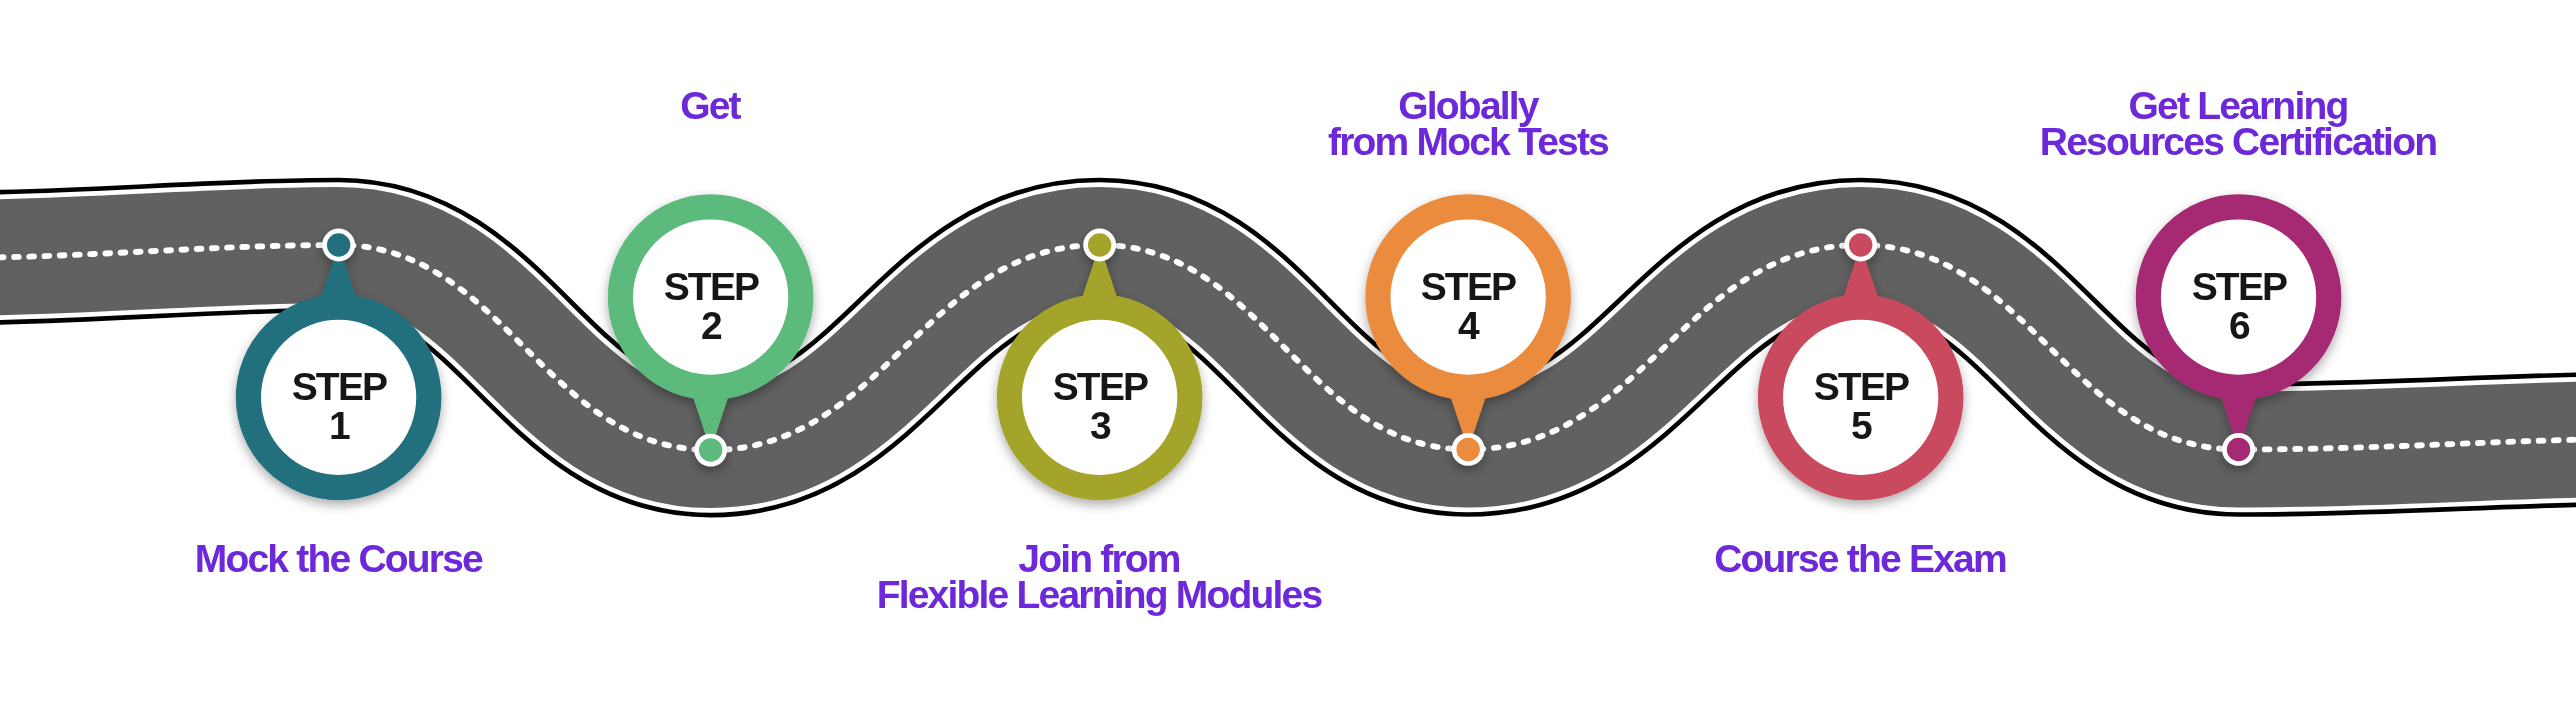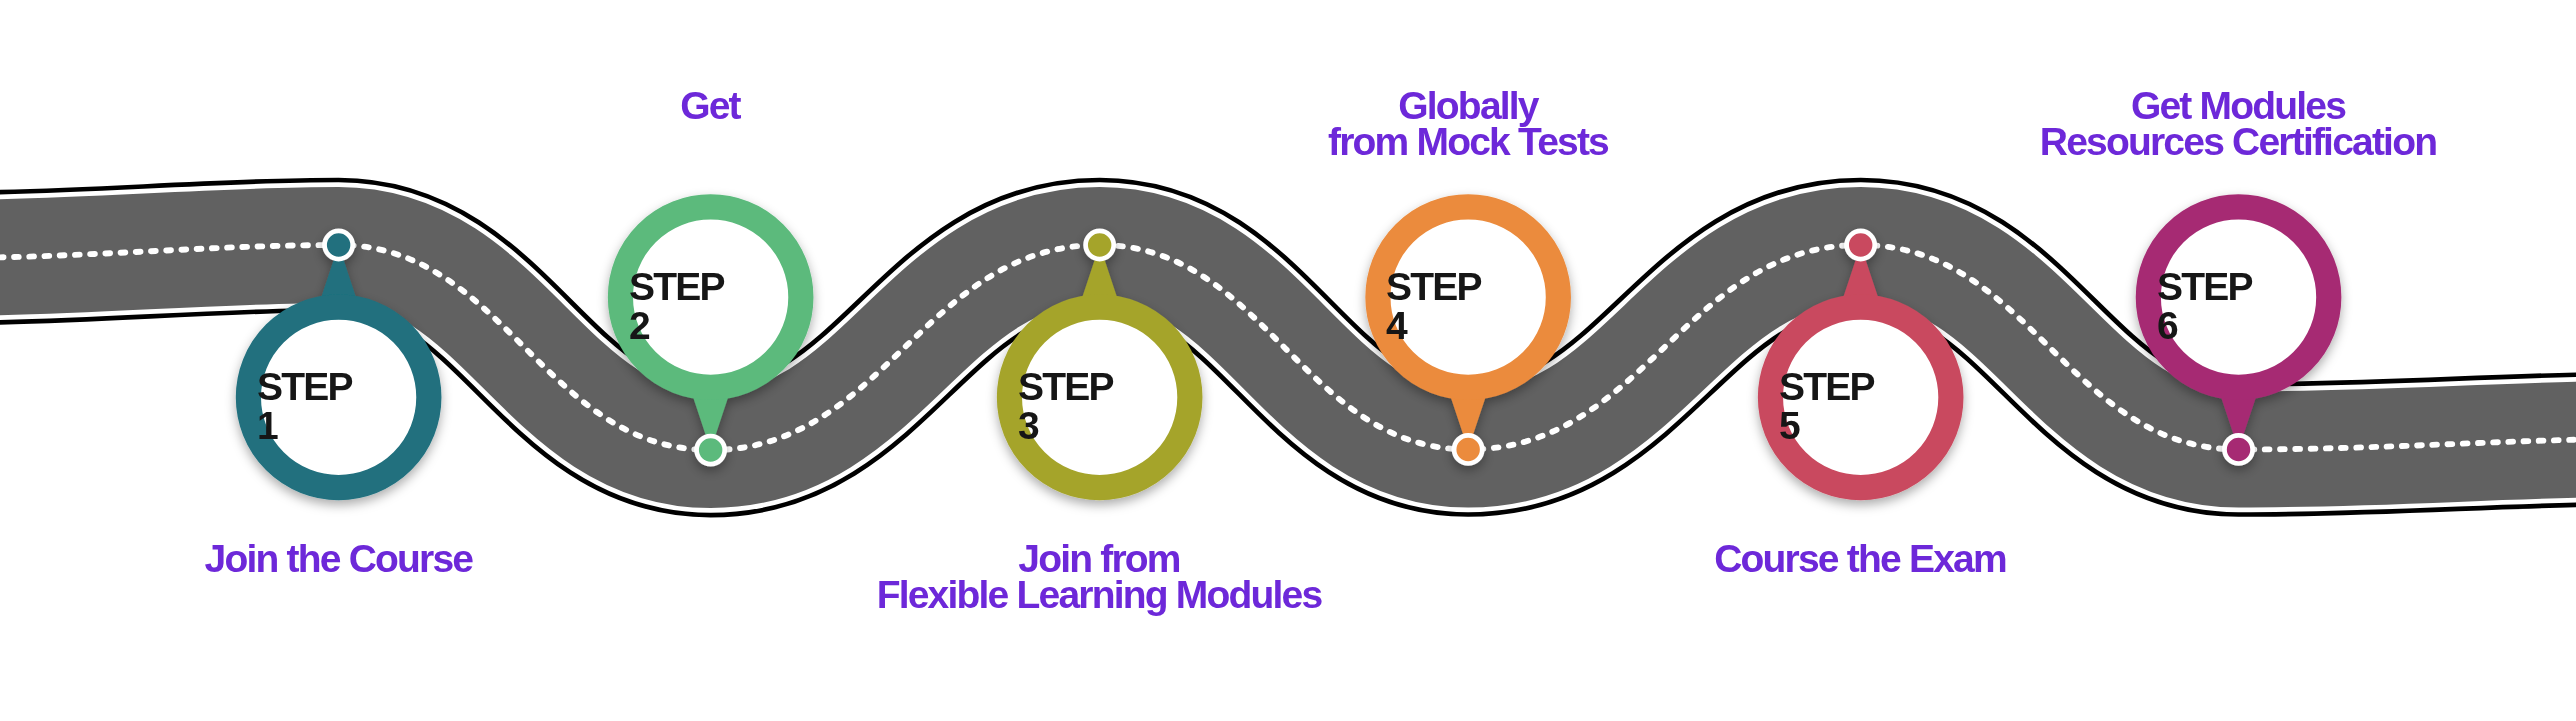--- a/index.html
+++ b/index.html
@@ -5,21 +5,21 @@
   html,body{margin:0;padding:0;background:#ffffff;}
   .canvas{
     position:relative;
     width:2576px;height:722px;
     background:#ffffff;
     overflow:hidden;
     font-family:"Liberation Sans", sans-serif;
   }
   .road-svg{position:absolute;left:0;top:0;width:2576px;height:722px;display:block;}
   .step-word{
-    position:absolute;width:164px;
+    position:absolute;width:164px;text-align:center;
     font-size:39px;line-height:39px;font-weight:700;letter-spacing:-1.8px;
     color:#161616;
   }
   .step-title{
     position:absolute;width:644px;text-align:center;
     font-size:39px;line-height:36px;font-weight:700;letter-spacing:-1.8px;
     color:#6d28d9;
   }
 </style>
 </head>
@@ -95,37 +95,37 @@
   <div class="step-word" style="left:1779px;top:367px;">
     <div>STEP</div>
     <div>5</div>
   </div>
   <div class="step-word" style="left:2157px;top:267px;">
     <div>STEP</div>
     <div>6</div>
   </div>
 
   <div class="step-title" style="left:16.4px;top:541px;">
-    <div>Join the Course</div>
+    <div>Mock the Course</div>
     <div></div>
   </div>
   <div class="step-title" style="left:388px;top:88px;">
     <div>Get</div>
   </div>
   <div class="step-title" style="left:777px;top:541px;">
     <div>Join from</div>
     <div>Flexible Learning Modules</div>
   </div>
   <div class="step-title" style="left:1146px;top:88px;">
     <div>Globally</div>
     <div>from Mock Tests</div>
   </div>
   <div class="step-title" style="left:1538px;top:541px;">
     <div>Course the Exam</div>
     <div></div>
   </div>
   <div class="step-title" style="left:1916px;top:88px;">
-    <div>Get Modules</div>
+    <div>Get Learning</div>
     <div>Resources Certification</div>
   </div>
 
 </div>
 
 
 </body></html>

